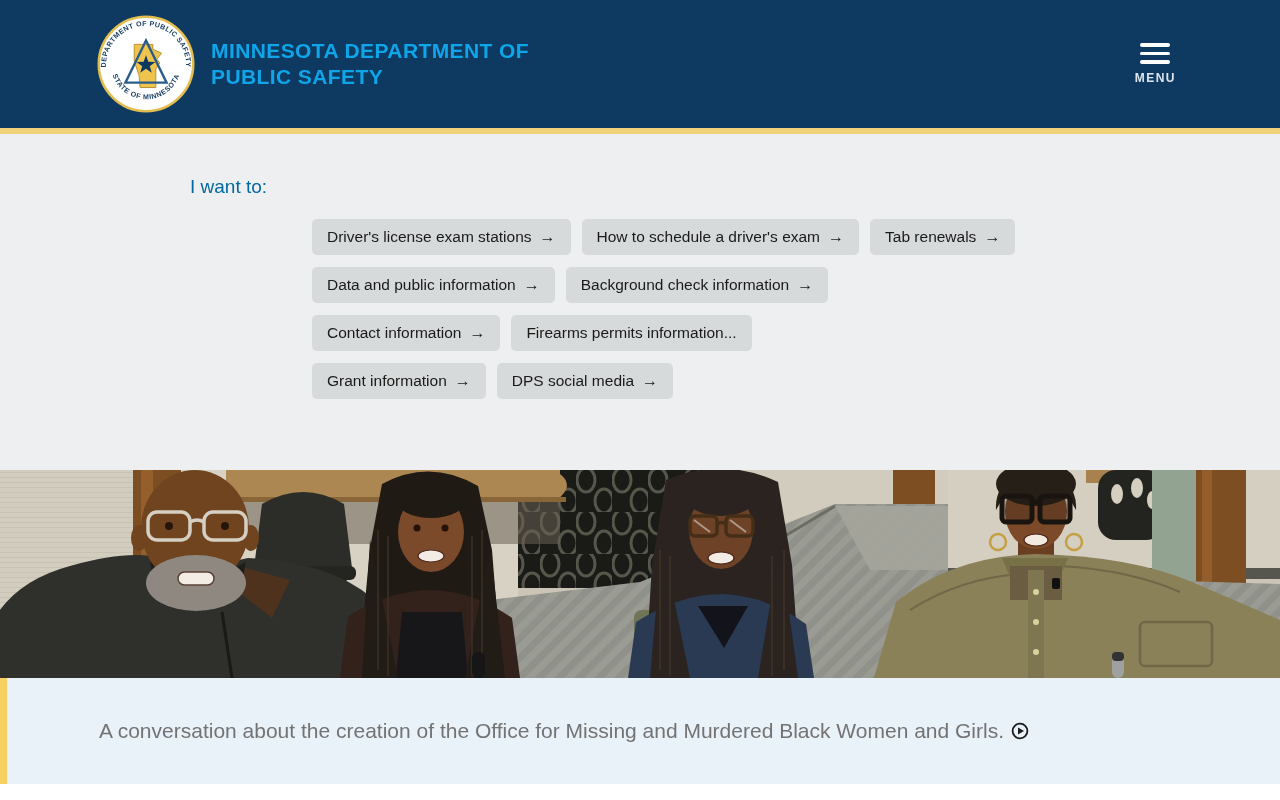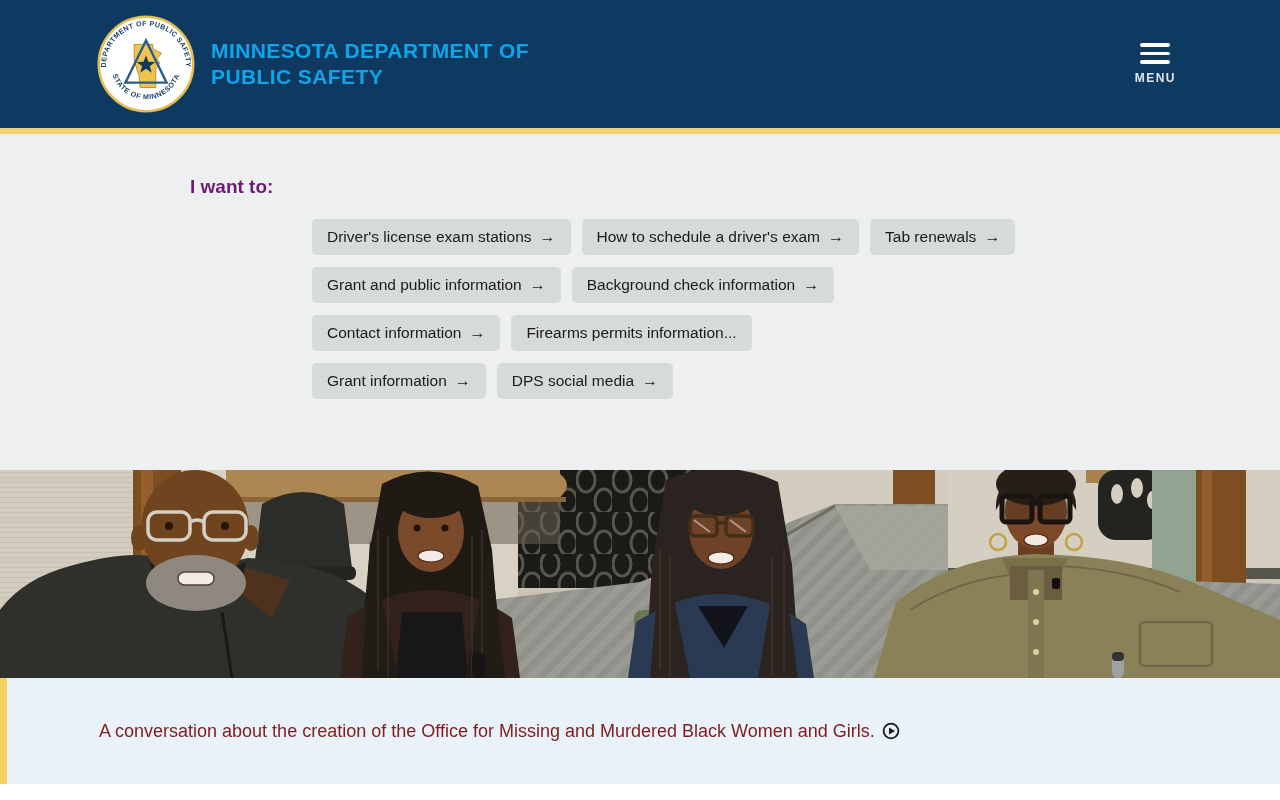--- a/index.html
+++ b/index.html
@@ -16,21 +16,21 @@
   .menu-btn { display:flex; flex-direction:column; align-items:center; gap:0;
     background:none; border:none; cursor:pointer; padding:4px; }
   .menu-bars { display:flex; flex-direction:column; gap:5px; margin-bottom:7px; }
   .menu-bars span { display:block; width:30px; height:3.5px; background:#ffffff; border-radius:2px; }
   .menu-label { color:#dde6ee; font-size:12px; letter-spacing:1.5px; font-weight:bold;text-align:center; }
   .gold-bar { height:6px; background:#f2d279; }
 
   
   .finder { height:336px; background:#edeff0; padding:42px 188px 0 190px; }
   .finder-row { display:flex; align-items:center; }
-  .iwt { width:98px; margin-right:24px; font-size:19px; font-weight:bold; color:#701a75; white-space:nowrap; }
+  .iwt { width:98px; margin-right:24px; font-size:19px; font-weight:normal; color:#0369a1; white-space:nowrap; }
   .search-wrap { position:relative; width:780px; }
   .search-input { width:780px; height:44px; border:1px solid #c9cdcf; border-radius:22px;
     background:#ffffff; padding:0 54px 0 18px; font-size:17px; color:#222;
     font-family:"Liberation Sans","DejaVu Sans",sans-serif; outline:none; }
   .search-input::placeholder { color:#333; opacity:1; }
   .search-icon { position:absolute; right:16px; top:10px; width:24px; height:24px; cursor:pointer; }
 
   .links { margin:21px 0 0 122px; width:790px; }
   .link-row { display:flex; gap:11px; margin-bottom:12px; }
   .qbtn { display:inline-flex; align-items:center; height:36px; padding:7px 15px;
@@ -38,21 +38,21 @@
     font-family:"Liberation Sans","DejaVu Sans",sans-serif; cursor:pointer; white-space:nowrap; }
   .qbtn .arr { margin-left:8px; font-size:16px; }
 
   
   .hero { height:208px; width:1280px; overflow:hidden; background:#cbc4b6; }
   .hero svg { display:block; }
 
   
   .caption { height:106px; background:#e9f1f9; border-left:7px solid #f6d061;
     display:flex; align-items:center; padding-left:92px; }
-  .caption-text { font-size:18px; color:#7f1d1d; }
+  .caption-text { font-size:21px; color:#737373; }
   .play { margin-left:7px; vertical-align:-3px; cursor:pointer; }
 </style>
 </head>
 <body>
 
 <div class="header">
   <svg class="seal" viewBox="0 0 100 100">
     <circle cx="50" cy="50" r="48.2" fill="#ffffff" stroke="#e3bd4e" stroke-width="2.6"></circle>
     <defs>
       <path id="sealTop" d="M 9,52 A 41,41 0 0 1 91,52"></path>
@@ -101,21 +101,21 @@
           <span>How to schedule a driver's exam</span>
           <span class="arr">→</span>
         </button>
         <button class="qbtn">
           <span>Tab renewals</span>
           <span class="arr">→</span>
         </button>
       </div>
       <div class="link-row">
         <button class="qbtn">
-          <span>Grant and public information</span>
+          <span>Data and public information</span>
           <span class="arr">→</span>
         </button>
         <button class="qbtn">
           <span>Background check information</span>
           <span class="arr">→</span>
         </button>
       </div>
       <div class="link-row">
         <button class="qbtn">
           <span>Contact information</span>

